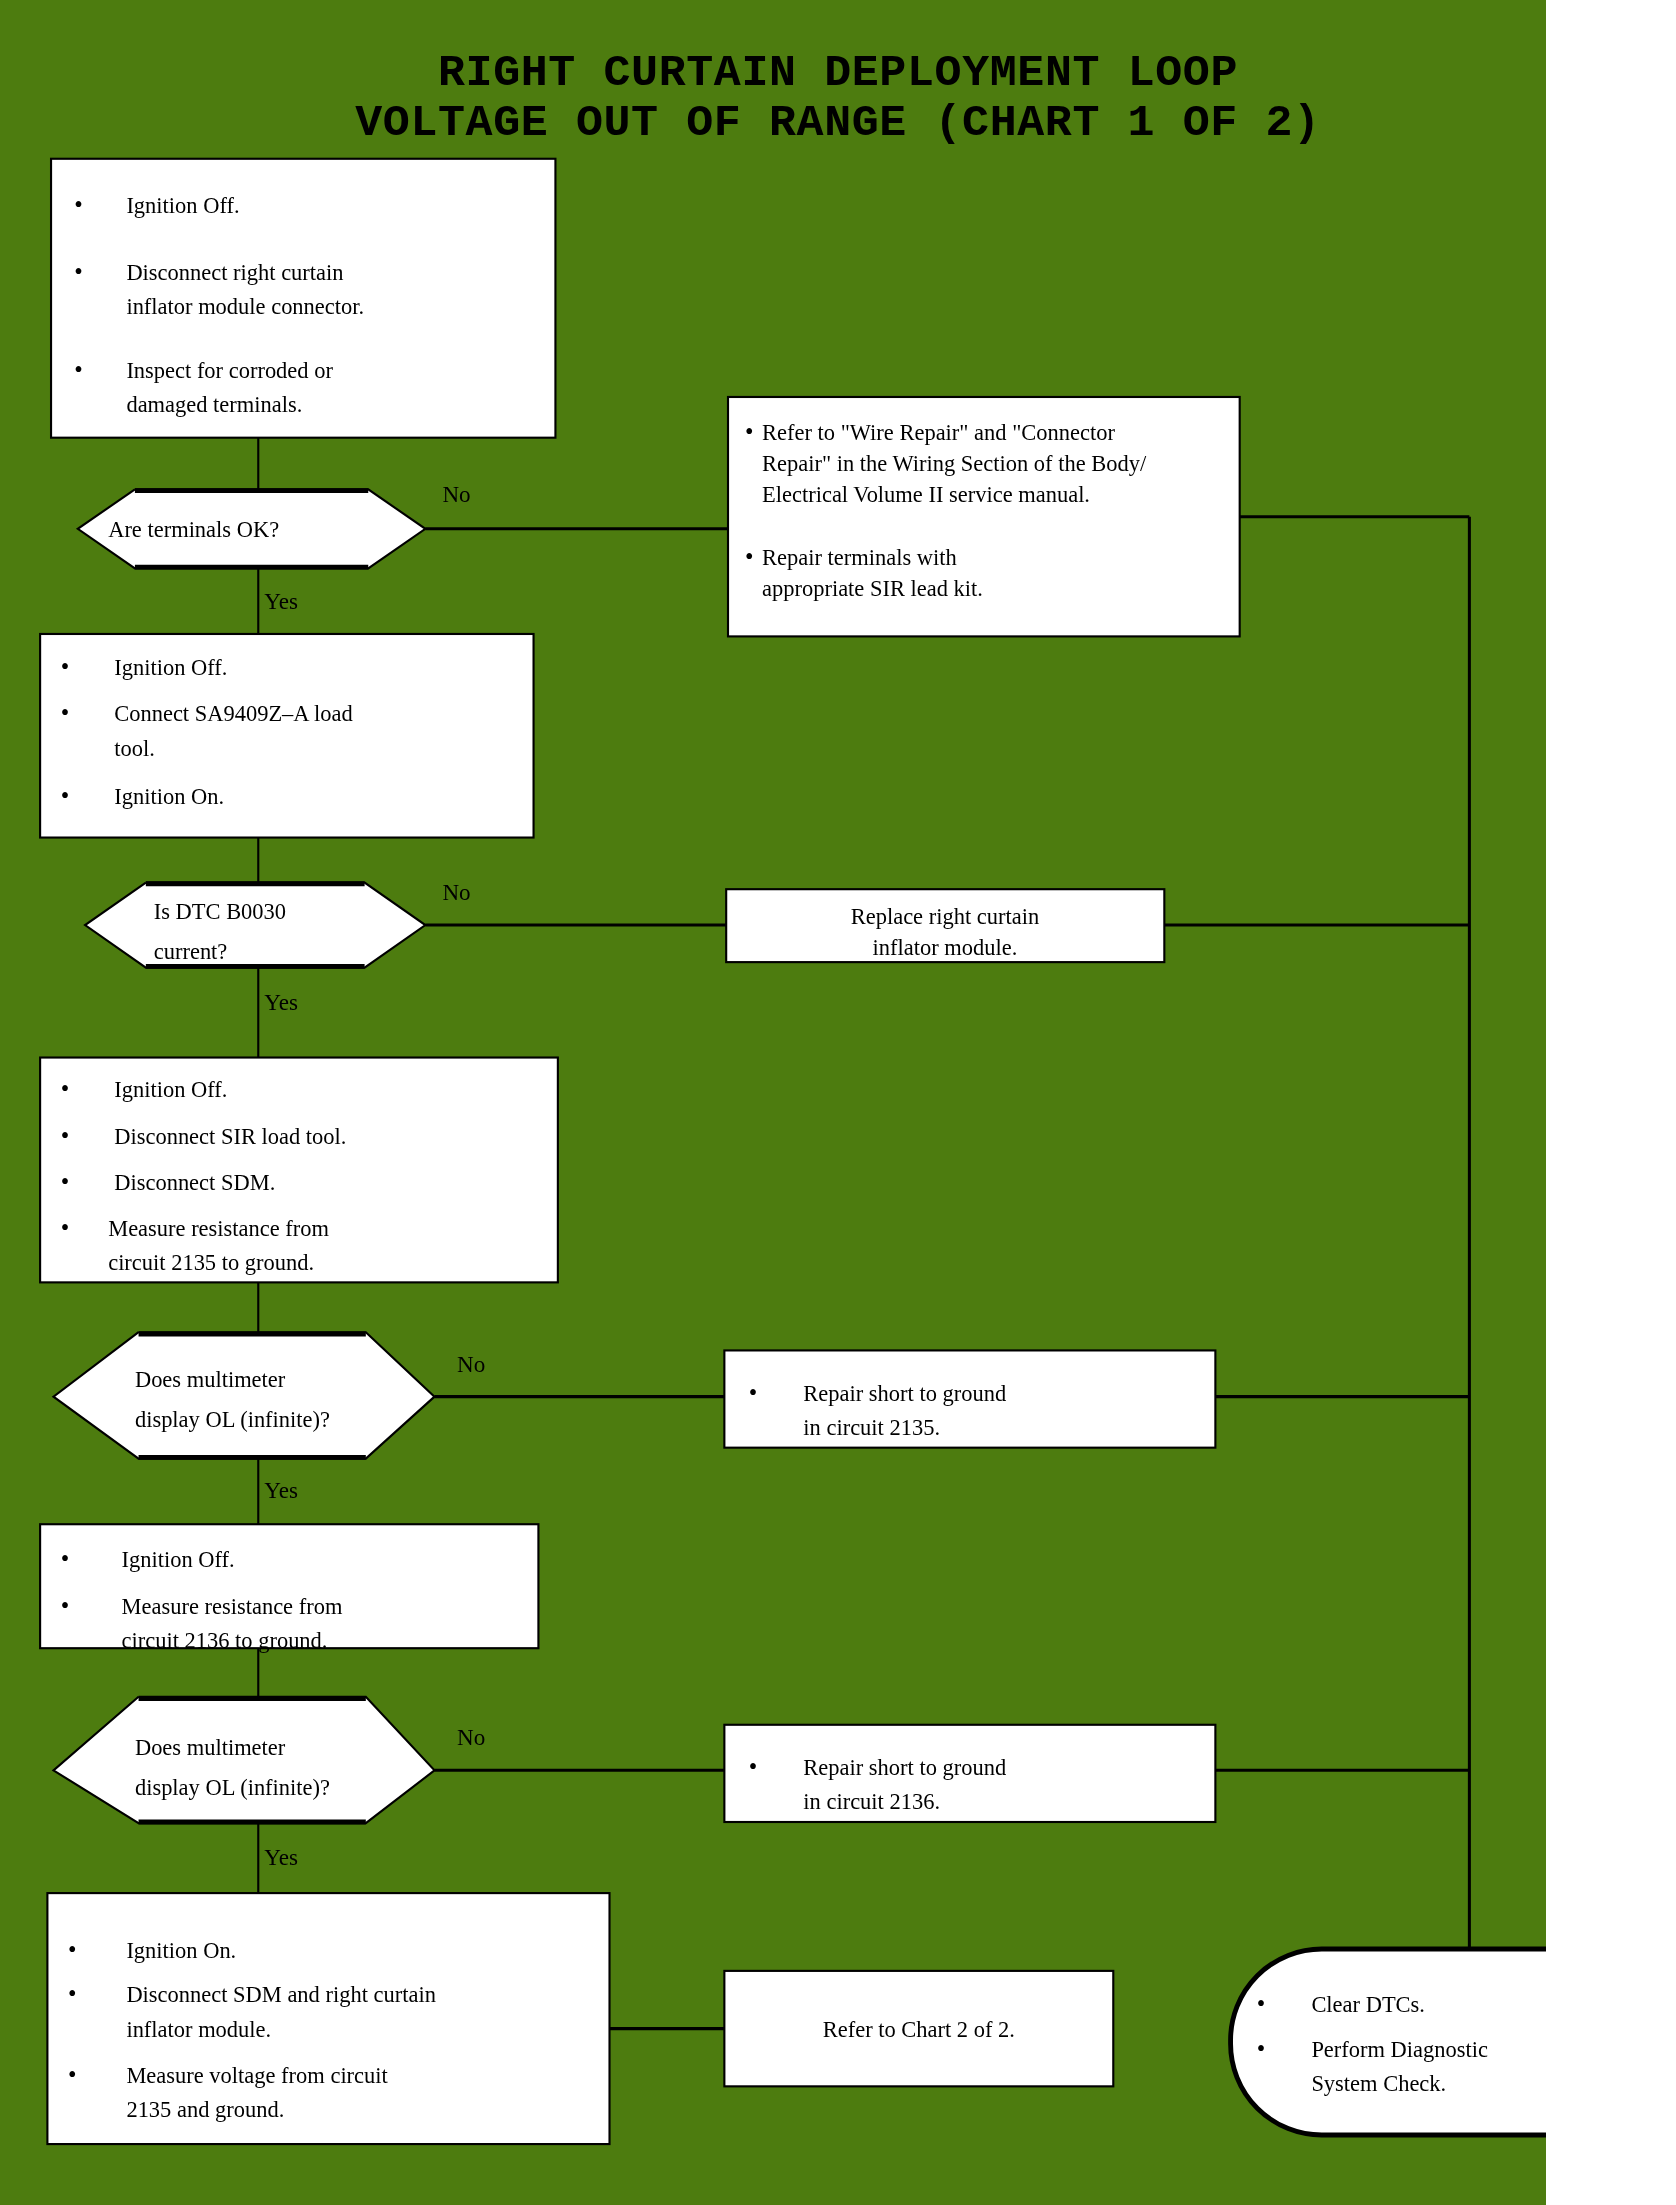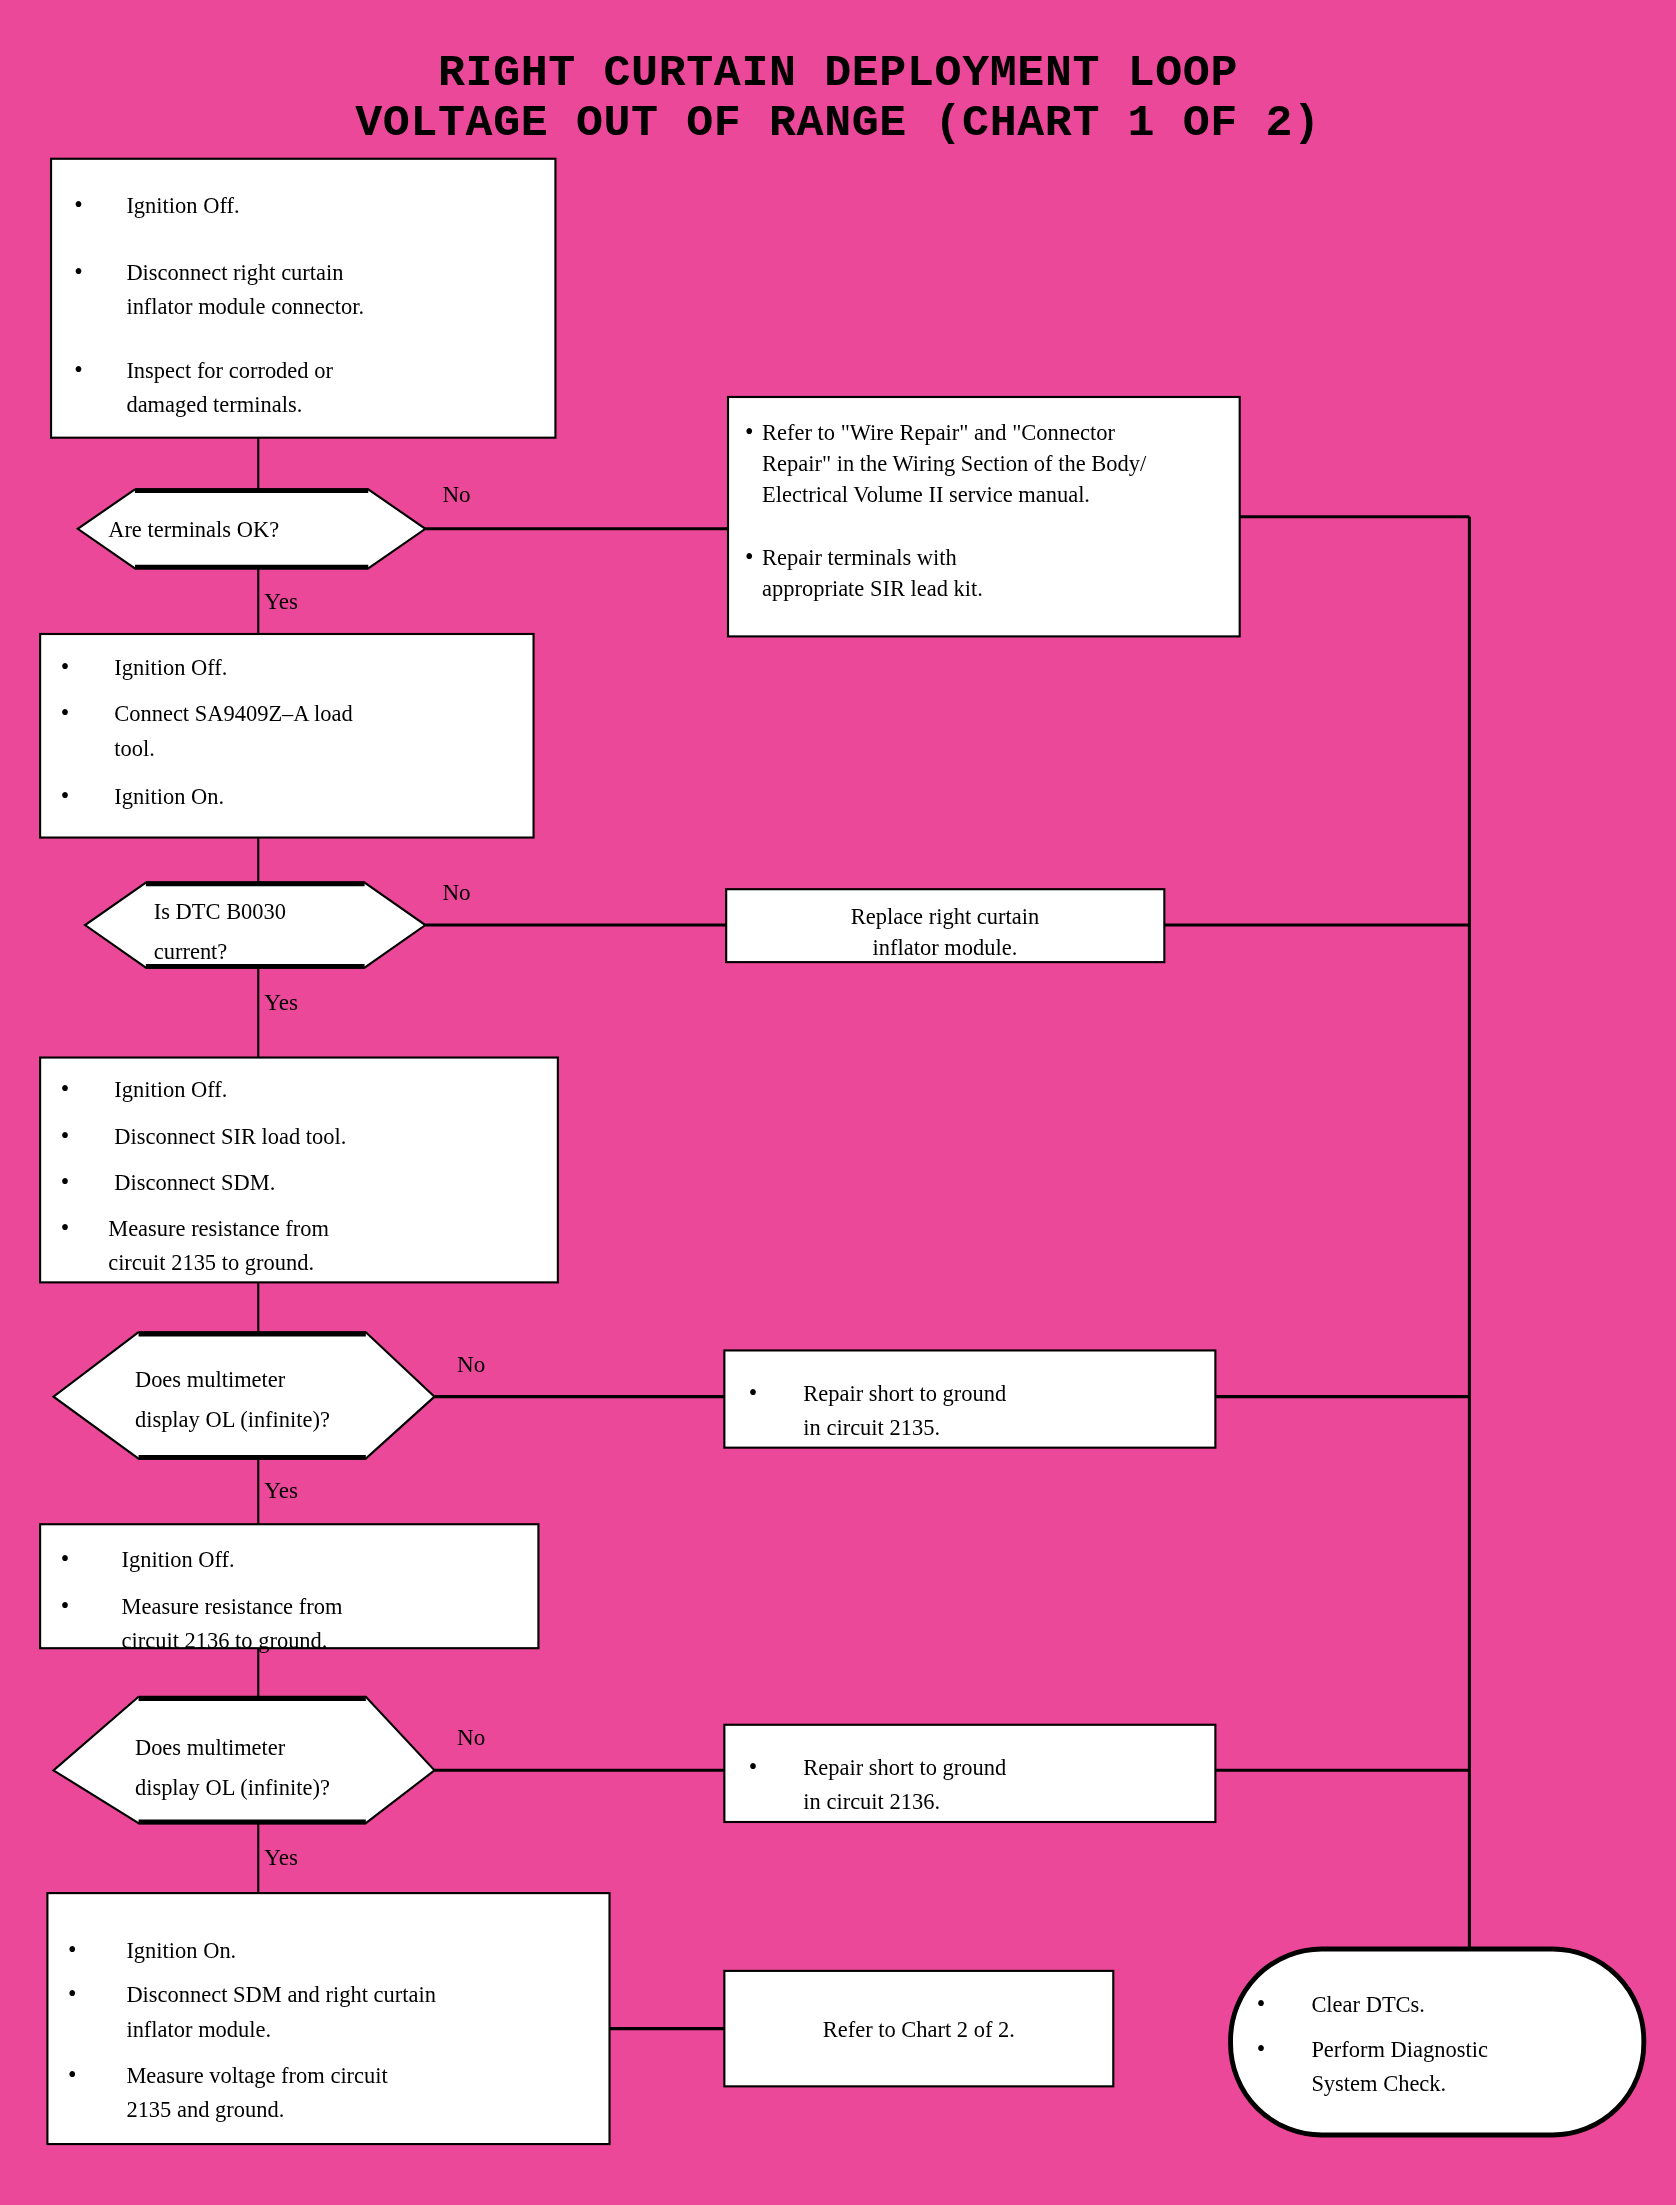--- a/index.html
+++ b/index.html
@@ -5,23 +5,23 @@
   html, body {
     margin: 0;
     padding: 0;
     background: #ffffff;
   }
   body {
     font-family: "Liberation Serif", "DejaVu Serif", serif;
   }
   #page {
     position: relative;
-    width: 1676px;
+    width: 1546px;
     height: 2205px;
-    background: #ec4899;
+    background: #4d7c0f;
     overflow: hidden;
   }
   #chart-svg {
     position: absolute;
     left: 0;
     top: 0;
     width: 1676px;
     height: 2205px;
   }
   .ttl {

